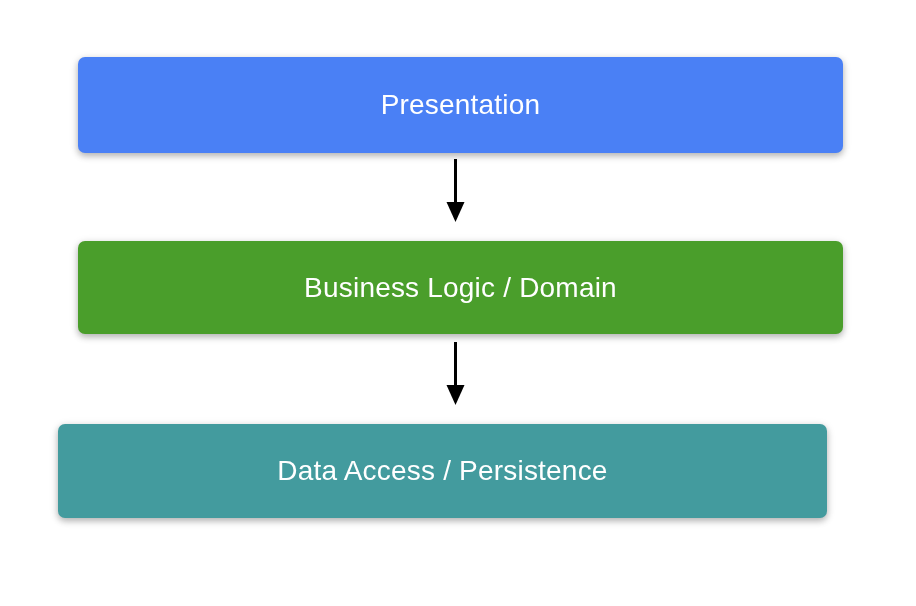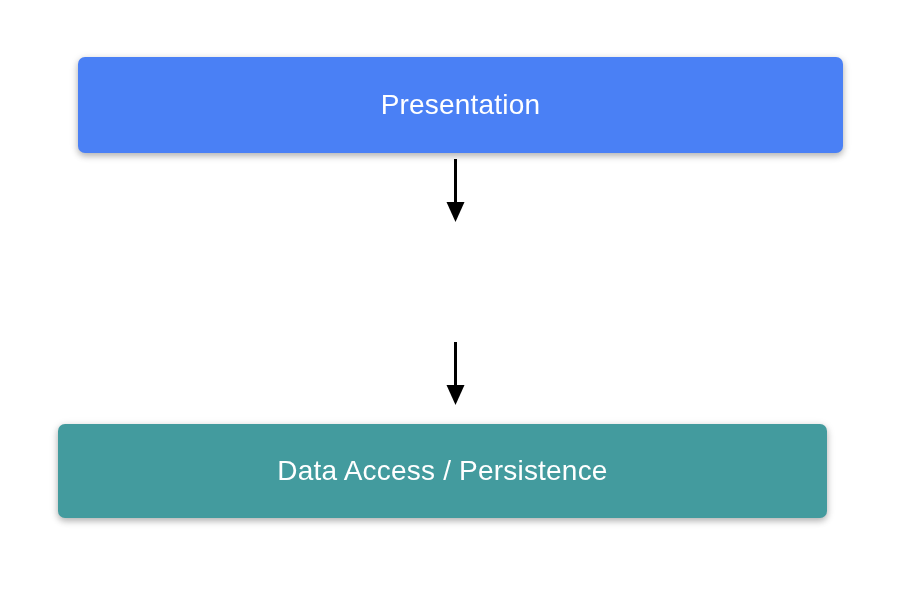--- a/index.html
+++ b/index.html
@@ -85,20 +85,23 @@
     <span class="layer-label">Presentation</span>
   </div>
 
   <div class="flow-arrow flow-arrow--first">
     <svg viewBox="0 0 40 66" xmlns="http://www.w3.org/2000/svg">
       <line x1="19.5" y1="0" x2="19.5" y2="45" stroke="#000000" stroke-width="3"></line>
       <polygon points="10.5,43 28.5,43 19.5,63" fill="#000000"></polygon>
     </svg>
   </div>
 
+  <div class="layer-box layer-box--business">
+    <span class="layer-label">Business Logic / Domain</span>
+  </div>
 
   <div class="flow-arrow flow-arrow--second">
     <svg viewBox="0 0 40 66" xmlns="http://www.w3.org/2000/svg">
       <line x1="19.5" y1="0" x2="19.5" y2="45" stroke="#000000" stroke-width="3"></line>
       <polygon points="10.5,43 28.5,43 19.5,63" fill="#000000"></polygon>
     </svg>
   </div>
 
   <div class="layer-box layer-box--data">
     <span class="layer-label">Data Access / Persistence</span>

